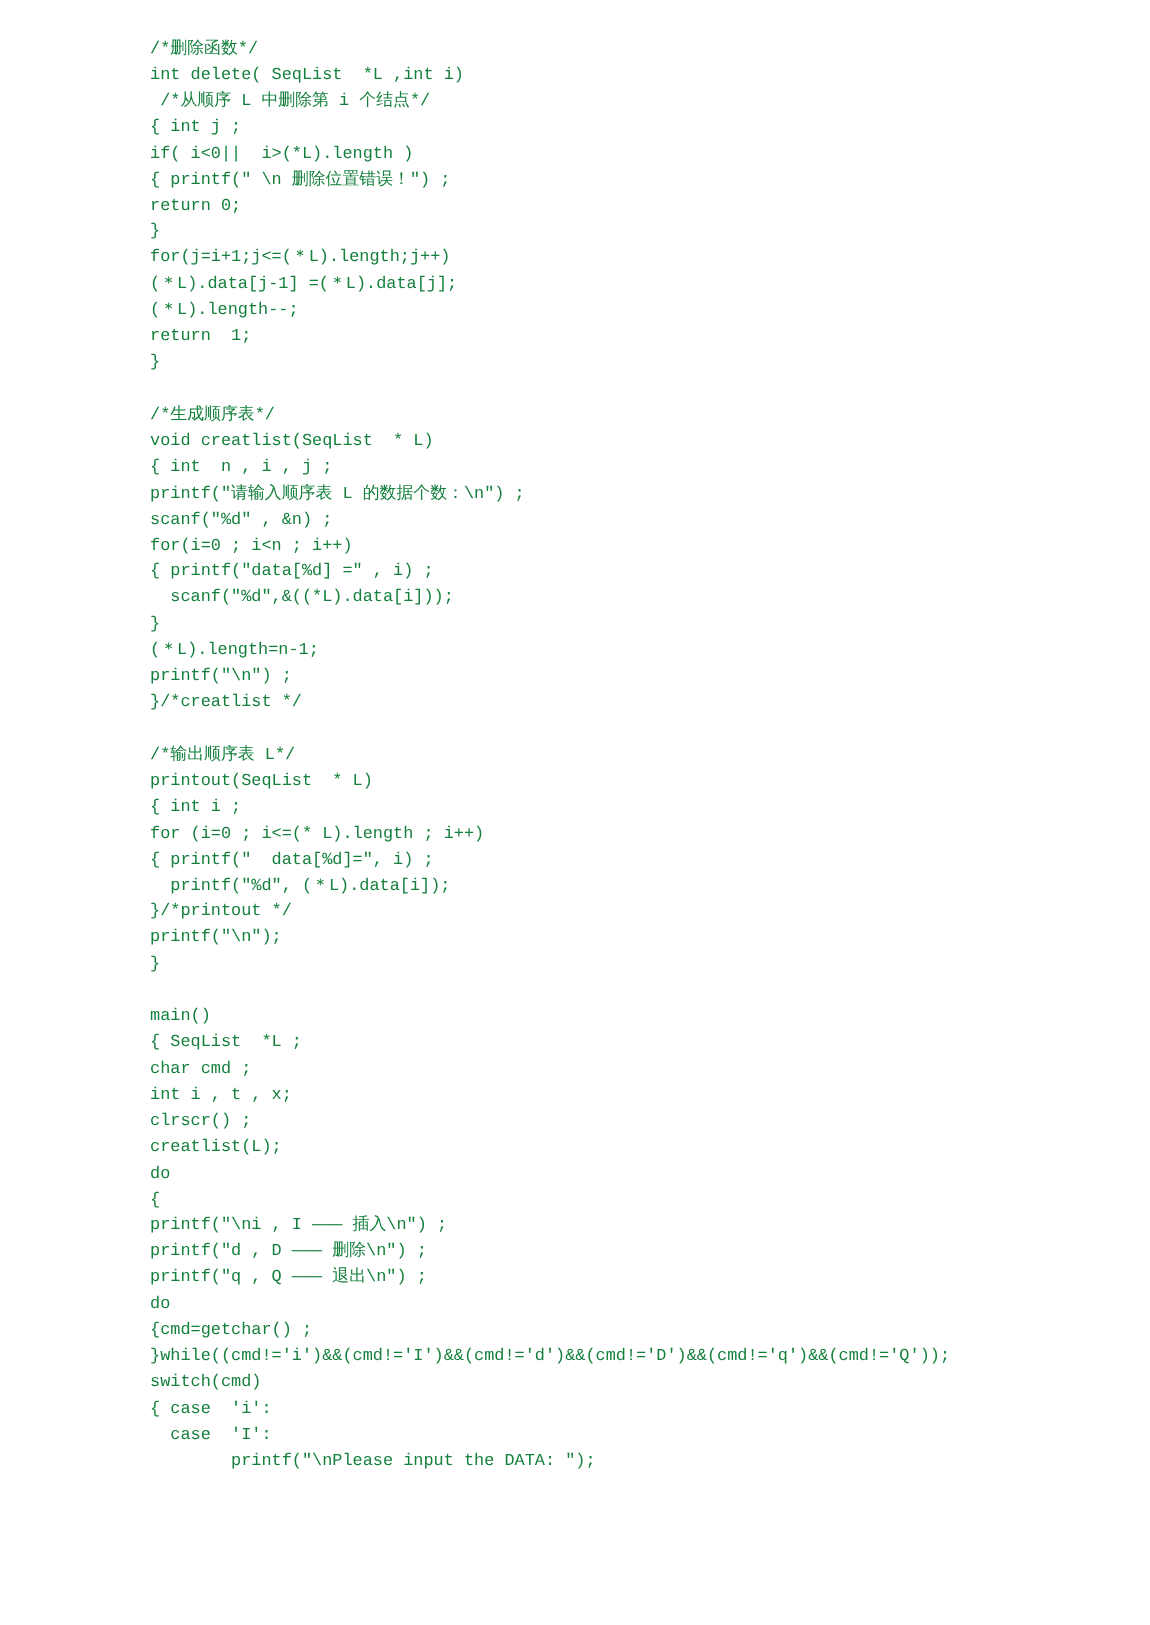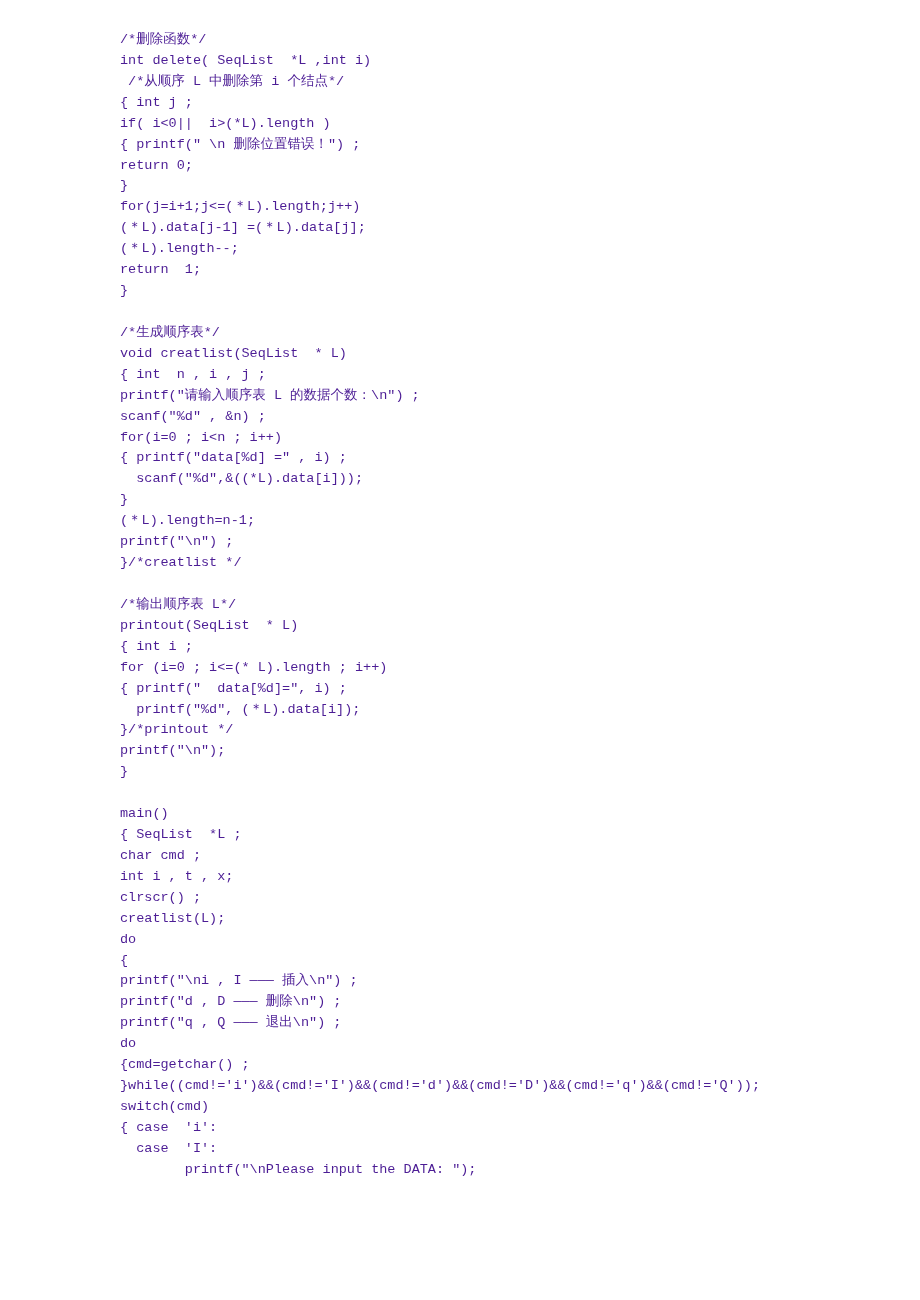--- a/index.html
+++ b/index.html
@@ -14,21 +14,21 @@
       color: #000000;
       width: 920px;
       min-height: 1300px;
       padding: 30px 40px 30px 120px;
       line-height: 1.55;
     }
     .code-block {
       white-space: pre;
       font-family: 'Courier New', Courier, monospace;
       font-size: 13.5px;
-      color: #4c1d95;
+      color: #15803d;
       line-height: 1.55;
     }
   </style>
 </head>
 <body>
 
 <div class="code-block" id="code-display">/*删除函数*/
 int delete( SeqList  *L ,int i)
  /*从顺序 L 中删除第 i 个结点*/
 { int j ;

